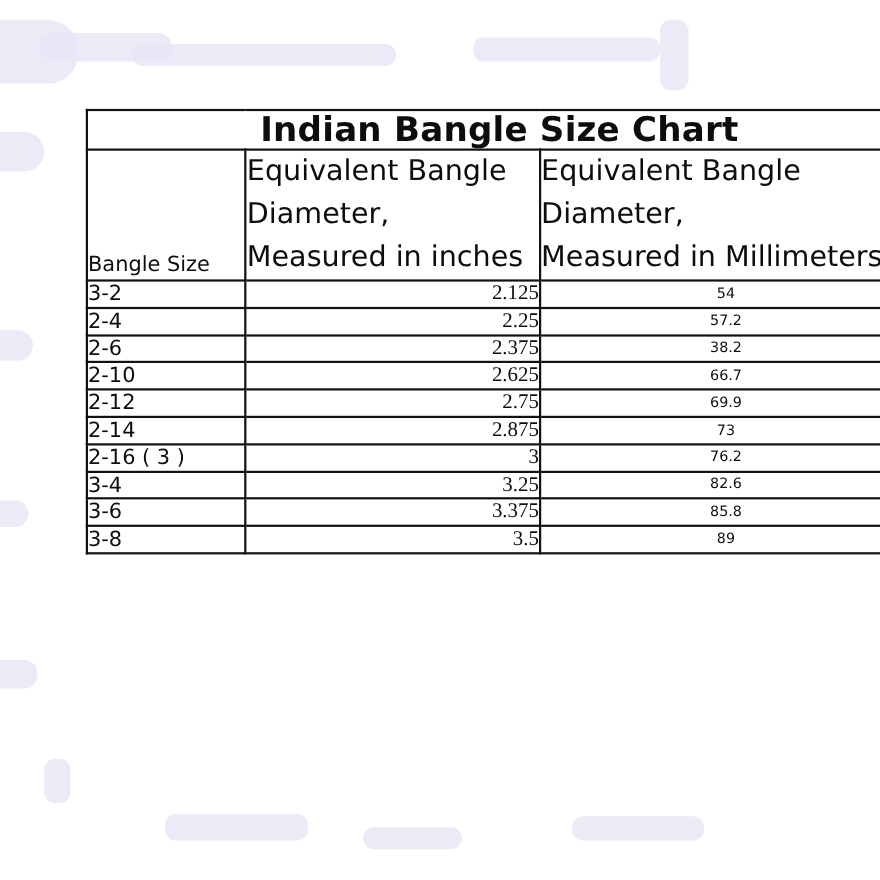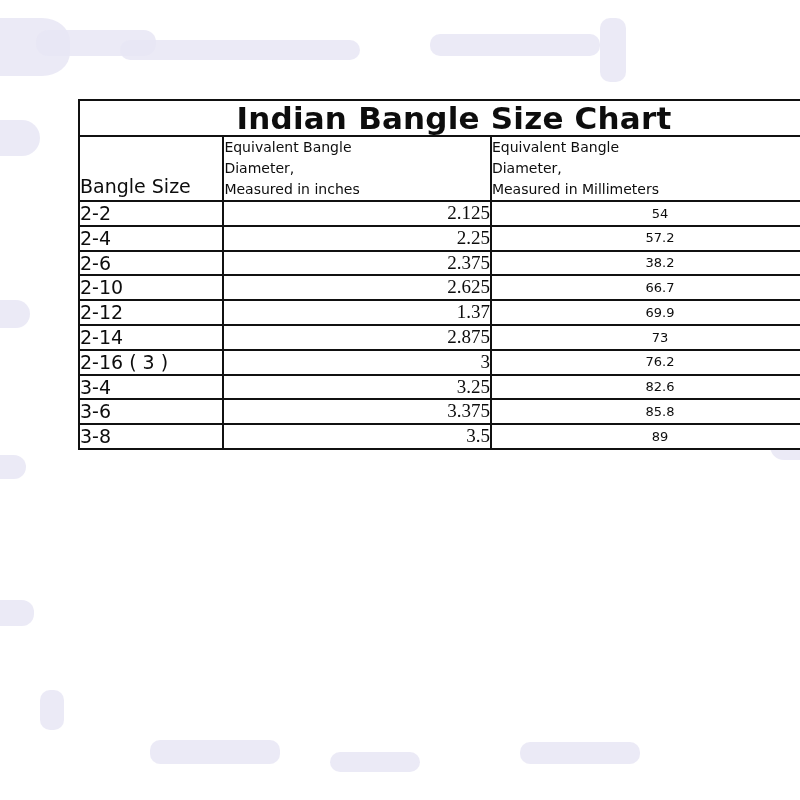--- a/index.html
+++ b/index.html
@@ -69,21 +69,21 @@
 
   .head-size {
     vertical-align: bottom;
     font-size: 19px;
     padding: 4px 6px 6px 6px;
     line-height: 1.35;
     text-align: left;
   }
   .head-desc {
     vertical-align: top;
-    font-size: 14px;
+    font-size: 26px;
     padding: 8px 6px 6px 9px;
     line-height: 1.5;
     text-align: left;
   }
 
   td.c-size {
     font-size: 19px;
     text-align: left;
     padding: 4px 6px 5px 6px;
     line-height: 1.2;
@@ -144,42 +144,42 @@
           <div>Measured in inches</div>
         </td>
         <td class="head-desc">
           <div>Equivalent Bangle</div>
           <div>Diameter,</div>
           <div>Measured in Millimeters</div>
         </td>
       </tr>
 
       <tr>
-        <td class="c-size">2-2</td>
+        <td class="c-size">3-2</td>
         <td class="c-inch">2.125</td>
         <td class="c-mm">54</td>
       </tr>
       <tr>
         <td class="c-size">2-4</td>
         <td class="c-inch">2.25</td>
         <td class="c-mm">57.2</td>
       </tr>
       <tr>
         <td class="c-size">2-6</td>
         <td class="c-inch">2.375</td>
         <td class="c-mm">38.2</td>
       </tr>
       <tr>
         <td class="c-size">2-10</td>
         <td class="c-inch">2.625</td>
         <td class="c-mm">66.7</td>
       </tr>
       <tr>
         <td class="c-size">2-12</td>
-        <td class="c-inch">1.37</td>
+        <td class="c-inch">2.75</td>
         <td class="c-mm">69.9</td>
       </tr>
       <tr>
         <td class="c-size">2-14</td>
         <td class="c-inch">2.875</td>
         <td class="c-mm">73</td>
       </tr>
       <tr>
         <td class="c-size">2-16 ( 3 )</td>
         <td class="c-inch">3</td>

